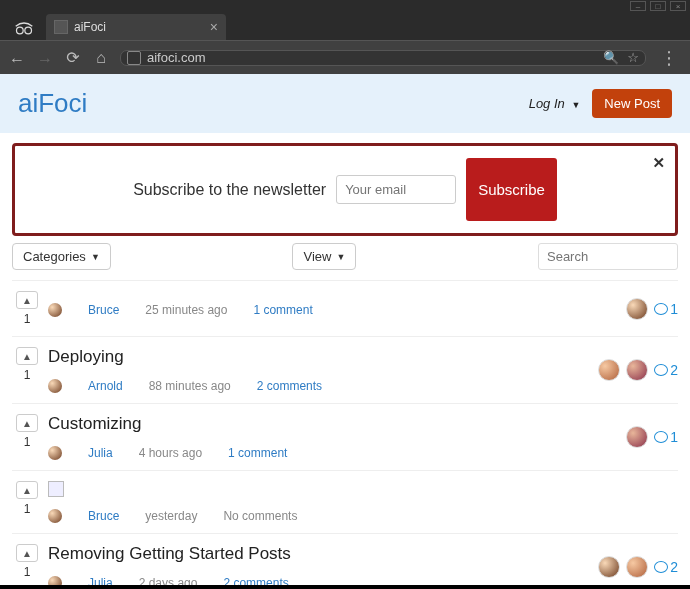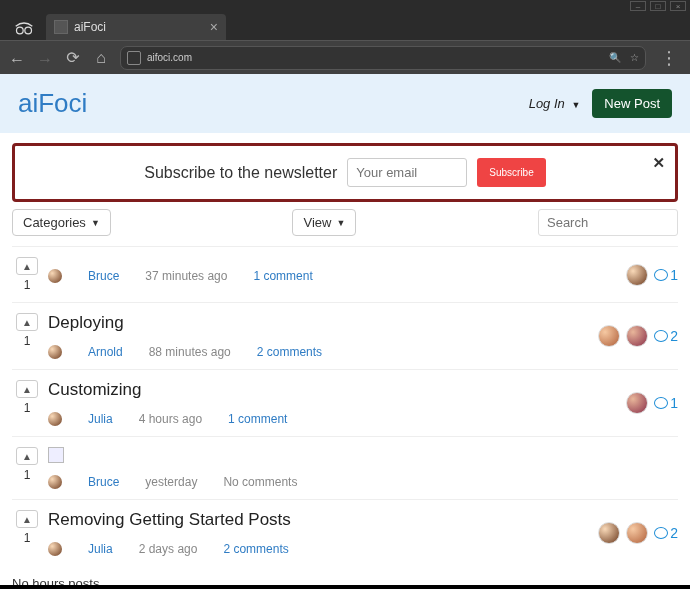--- a/index.html
+++ b/index.html
@@ -11,39 +11,39 @@
   .titlebar .winbtn { width:16px; height:10px; border:1px solid #555; display:flex; align-items:center; justify-content:center; font-size:8px; color:#888; }
   .tabstrip { background: #2b2b2b; height: 28px; display: flex; align-items: flex-end; padding-left: 8px; }
   .incognito { width: 32px; height: 24px; display:flex; align-items:center; justify-content:center; }
   .incognito svg { fill:#ddd; }
   .tab { background: #404040; height: 26px; width: 180px; border-radius: 4px 4px 0 0; display:flex; align-items:center; padding:0 8px; color:#ddd; font-size:12px; position:relative; margin-left:6px;}
   .tab .favicon { width:14px; height:14px; border:1px solid #666; margin-right:6px; background:#555; }
   .tab .close { position:absolute; right:8px; color:#aaa; font-size:14px; }
   .toolbar { background:#404040; height:34px; display:flex; align-items:center; padding:0 8px; gap:10px; border-top:1px solid #555;}
   .toolbar .nav-icon { color:#bbb; font-size:16px; width:18px; text-align:center; }
   .toolbar .nav-icon.disabled { color:#666; }
-  .urlbar { flex:1; background:#333; border:1px solid #555; height:24px; border-radius:7px; display:flex; align-items:center; padding:0 6px; gap:6px; color:#ccc; font-size:10px; }
+  .urlbar { flex:1; background:#333; border:1px solid #555; height:16px; border-radius:7px; display:flex; align-items:center; padding:0 6px; gap:6px; color:#ccc; font-size:13px; }
   .urlbar .secure { width:14px; height:14px; border:1px solid #888; border-radius:2px; }
   .urlbar .right { margin-left:auto; display:flex; gap:8px; color:#aaa;}
   .menu-dots { color:#bbb; font-size:18px; padding:0 4px; }
 
   
   .page { background:#fff; height: calc(589px - 12px - 28px - 34px - 4px); overflow:auto; }
   .header { background:#e5f1fb; padding:14px 18px; display:flex; align-items:center; }
   .logo { color:#2f7cc4; font-size:26px; font-weight:400; }
   .header-right { margin-left:auto; display:flex; align-items:center; gap:12px; }
   .login { font-size:13px; color:#222;font-style:italic; }
   .login .caret { font-size:9px; margin-left:3px;}
-  .newpost { background:#14532d; color:#fff; font-size:13px; padding:7px 12px; border-radius:4px; }
+  .newpost { background:#c2410c; color:#fff; font-size:13px; padding:7px 12px; border-radius:4px; }
 
   .content { padding:10px 12px; }
   .newsletter { border:3px solid #7f1d1d; border-radius:4px; padding:12px 16px; display:flex; align-items:center; gap:10px; justify-content:center; position:relative; }
   .newsletter .label { font-size:16px; color:#333; }
   .newsletter input { border:1px solid #ccc; border-radius:3px; padding:6px 8px; font-size:13px; width:120px; }
-  .newsletter .sub { background:#ef4444; color:#fff; border:none; border-radius:3px; padding:9px 12px; font-size:10px; }
+  .newsletter .sub { background:#b91c1c; color:#fff; border:none; border-radius:3px; padding:23px 12px; font-size:15px; }
   .newsletter .dismiss { position:absolute; right:10px; top:8px; font-size:15px; color:#333; font-weight:bold; }
 
   .controls { display:flex; align-items:center; margin-top:7px; gap:8px; }
   .btn-outline { border:1px solid #ccc; border-radius:4px; padding:5px 10px; font-size:13px; color:#333; display:inline-flex; align-items:center; gap:5px;}
   .btn-outline .caret { font-size:9px;}
   .controls .center { margin:0 auto; }
   .searchbox { border:1px solid #ddd; border-radius:3px; padding:5px 8px; font-size:13px; width:140px; color:#888;}
 
   .posts { margin-top:10px; }
   .post { border-top:1px solid #eee; padding:10px 0 10px 0; display:flex; align-items:flex-start; position:relative;}
@@ -147,21 +147,21 @@
     <div class="posts" id="posts">
           <div class="post">
             <div class="vote">
               <div class="up">▲</div>
               <div class="count">1</div>
             </div>
             <div class="postbody">
               <div class="meta">
                 <span class="avatar-sm av-a"></span>
                 <span class="author">Bruce</span>
-                <span class="time">37 minutes ago</span>
+                <span class="time">25 minutes ago</span>
                 <span class="comments">1 comment</span>
               </div>
             </div>
             <div class="rightside">
               <span class="avatar-md av-a"></span>
               <span class="comment-count">
                 <span class="bubble"></span>
                 <span>1</span>
               </span>
             </div>

